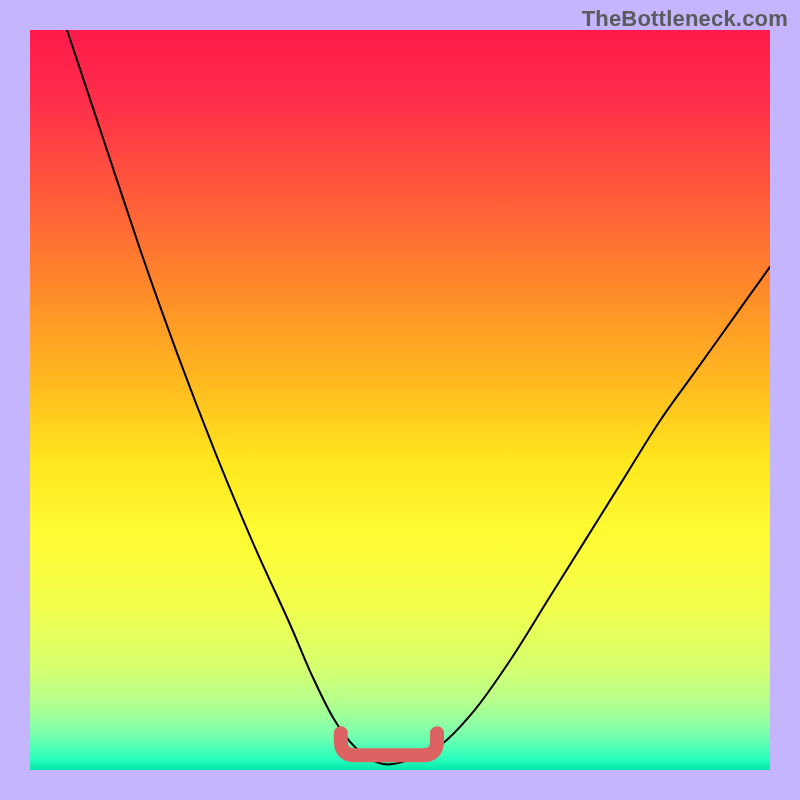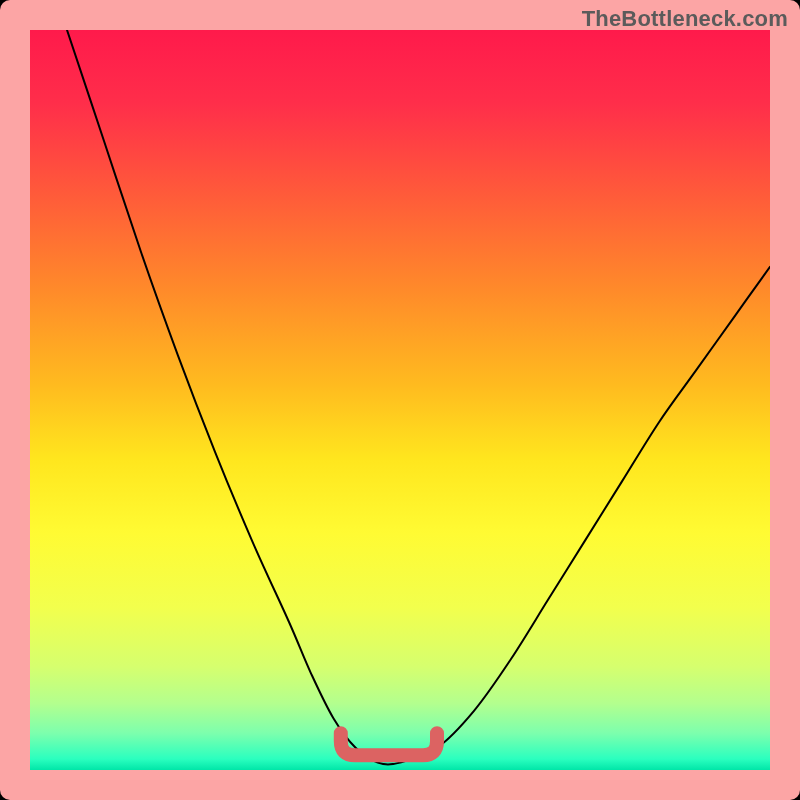--- a/index.html
+++ b/index.html
@@ -9,22 +9,21 @@
     height: 800px;
     background: #000;
     overflow: hidden;
   }
   .frame {
     position: absolute;
     left: 0;
     top: 0;
     width: 800px;
     height: 800px;
-    background: #fca5a5;
-    border-radius: 10px;
+    background: #c4b5fd;
   }
   .plot {
     position: absolute;
     left: 30px;
     top: 30px;
     width: 740px;
     height: 740px;
   }
   .watermark {
     position: absolute;

